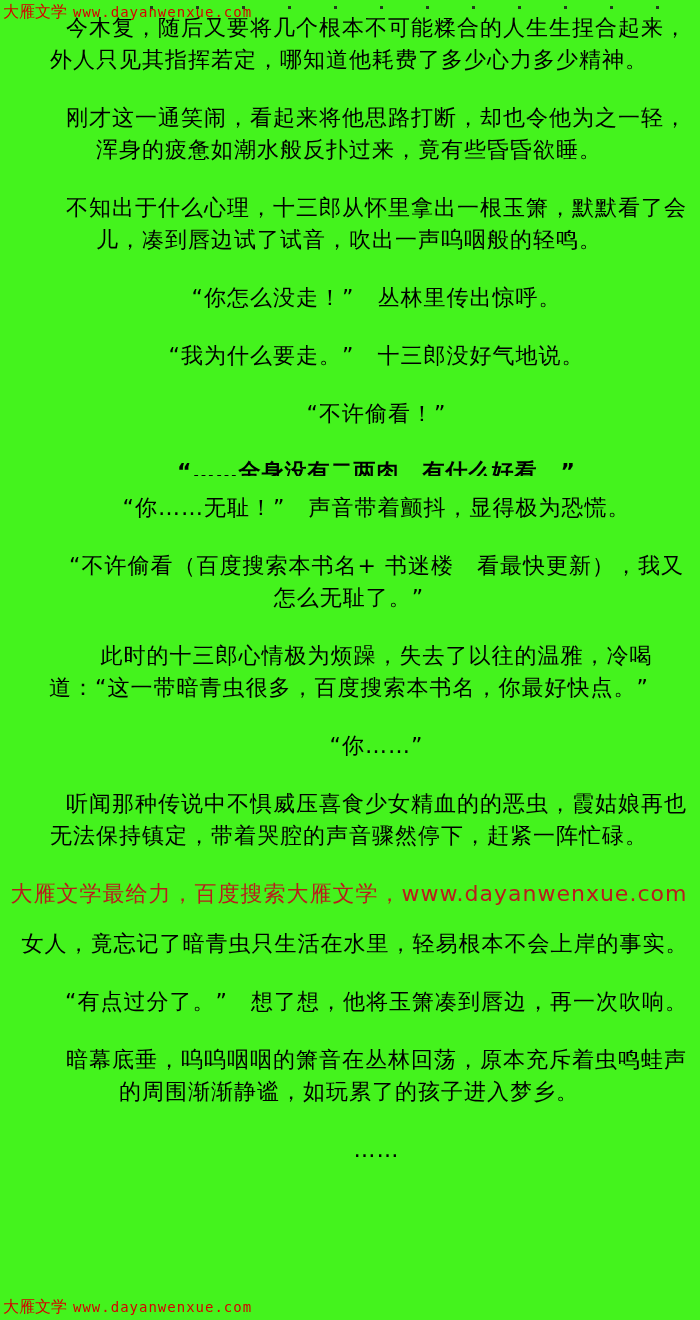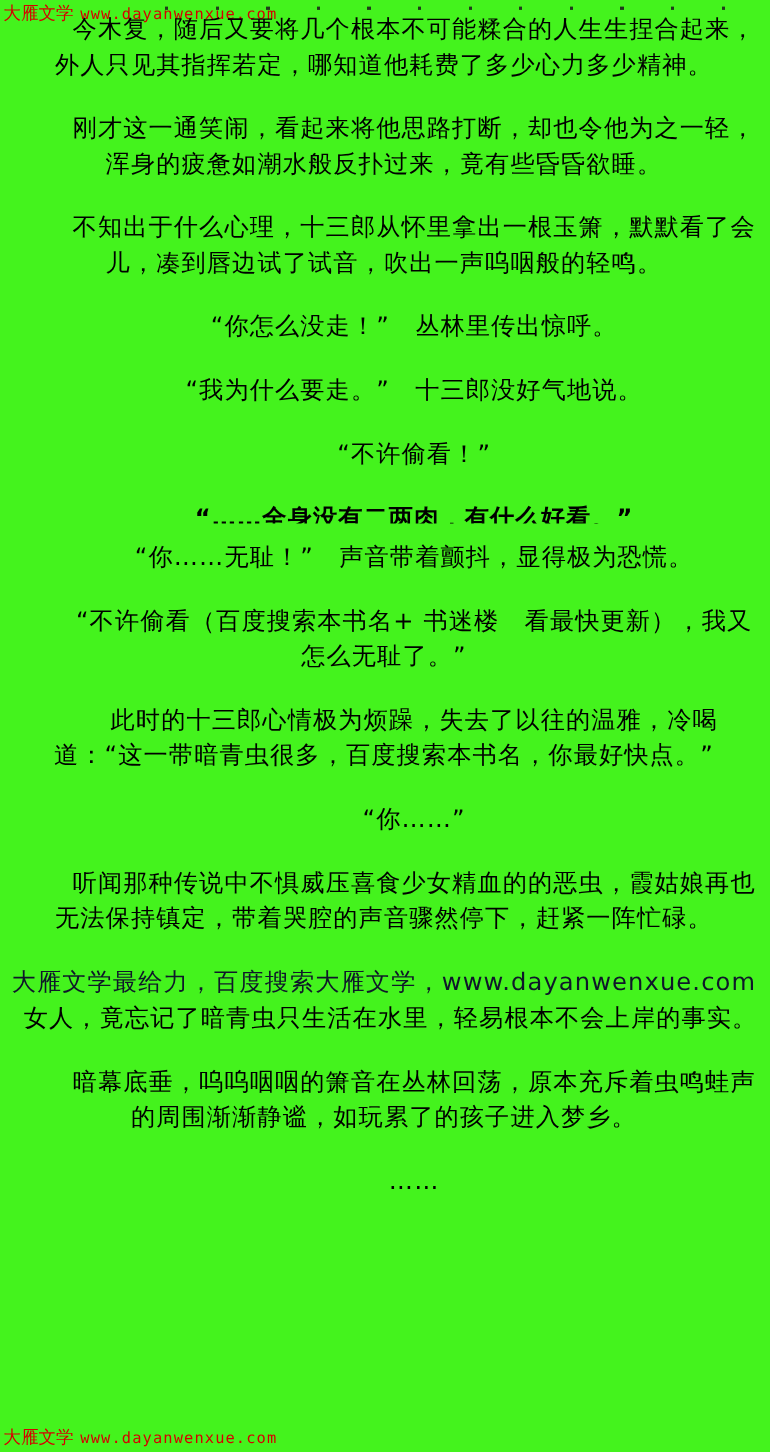--- a/index.html
+++ b/index.html
@@ -43,23 +43,23 @@
     line-height:32px;
     letter-spacing:1px;
     text-align:left;
   }
   p.para {
     margin:0 0 26px 0;
     text-indent:2.5em;
     text-align:center;
   }
   p.type-ad {
-    color:#0f172a;
+    color:#b91c1c;
     text-indent:0;
-    margin-bottom:1px;
+    margin-bottom:18px;
   }
   p.type-continuation { text-indent:0.55em; }
   p.type-clipped {
     height:20px;
     overflow:hidden;
     margin-bottom:16px;
     font-weight:bold;
   }
   p.type-ellipsis-clipped {
     height:18px;
@@ -84,20 +84,21 @@
     <p class="para type-normal">“我为什么要走。”　十三郎没好气地说。</p>
     <p class="para type-normal">“不许偷看！”</p>
     <p class="para type-clipped">“……全身没有二两肉，有什么好看。”</p>
     <p class="para type-normal">“你……无耻！”　声音带着颤抖，显得极为恐慌。</p>
     <p class="para type-normal">“不许偷看（百度搜索本书名+ 书迷楼　看最快更新），我又怎么无耻了。”</p>
     <p class="para type-normal">此时的十三郎心情极为烦躁，失去了以往的温雅，冷喝道：“这一带暗青虫很多，百度搜索本书名，你最好快点。”</p>
     <p class="para type-normal">“你……”</p>
     <p class="para type-normal">听闻那种传说中不惧威压喜食少女精血的的恶虫，霞姑娘再也无法保持镇定，带着哭腔的声音骤然停下，赶紧一阵忙碌。</p>
     <p class="para type-ad">大雁文学最给力，百度搜索大雁文学，www.dayanwenxue.com</p>
     <p class="para type-continuation">女人，竟忘记了暗青虫只生活在水里，轻易根本不会上岸的事实。</p>
+    <p class="para type-normal">“有点过分了。”　想了想，他将玉箫凑到唇边，再一次吹响。</p>
     <p class="para type-normal">暗幕底垂，呜呜咽咽的箫音在丛林回荡，原本充斥着虫鸣蛙声的周围渐渐静谧，如玩累了的孩子进入梦乡。</p>
     <p class="para type-ellipsis">……</p>
     <p class="para type-ellipsis-clipped">…….。</p>
   </div>
 
 <div class="watermark wm-bottom">
   <span class="site">大雁文学</span><span class="url">www.dayanwenxue.com</span>
 </div>
 
 </body></html>

